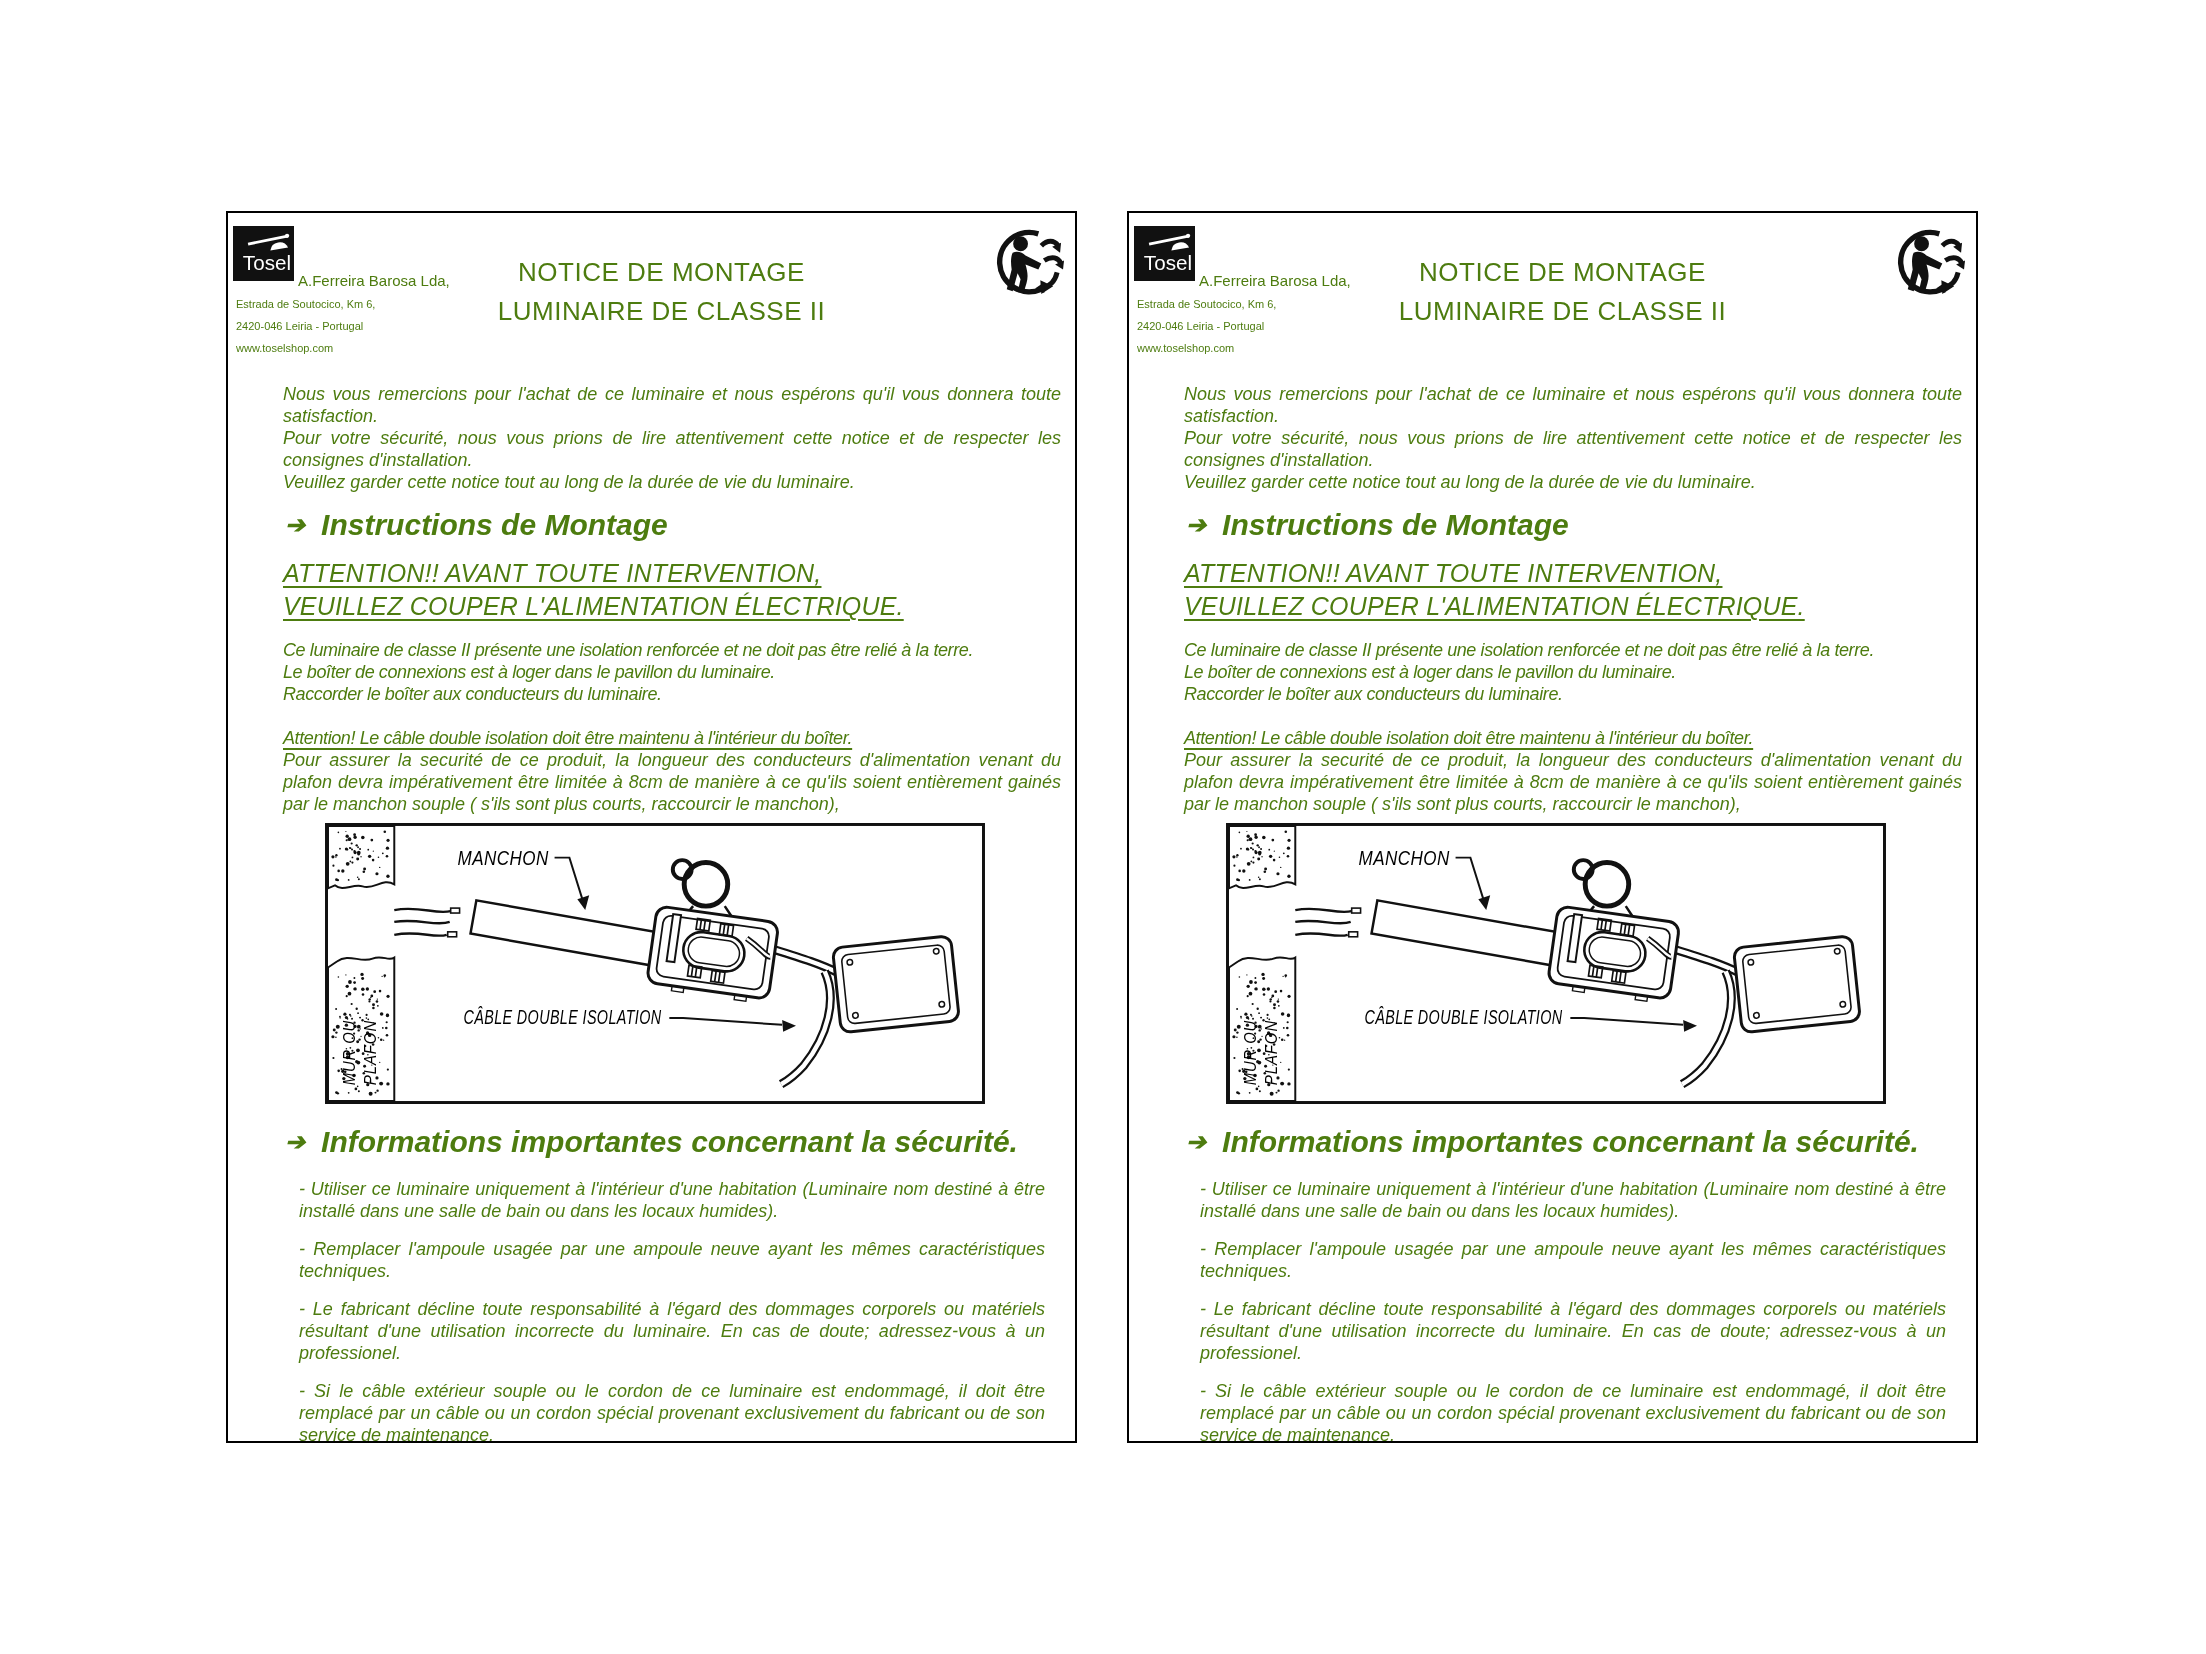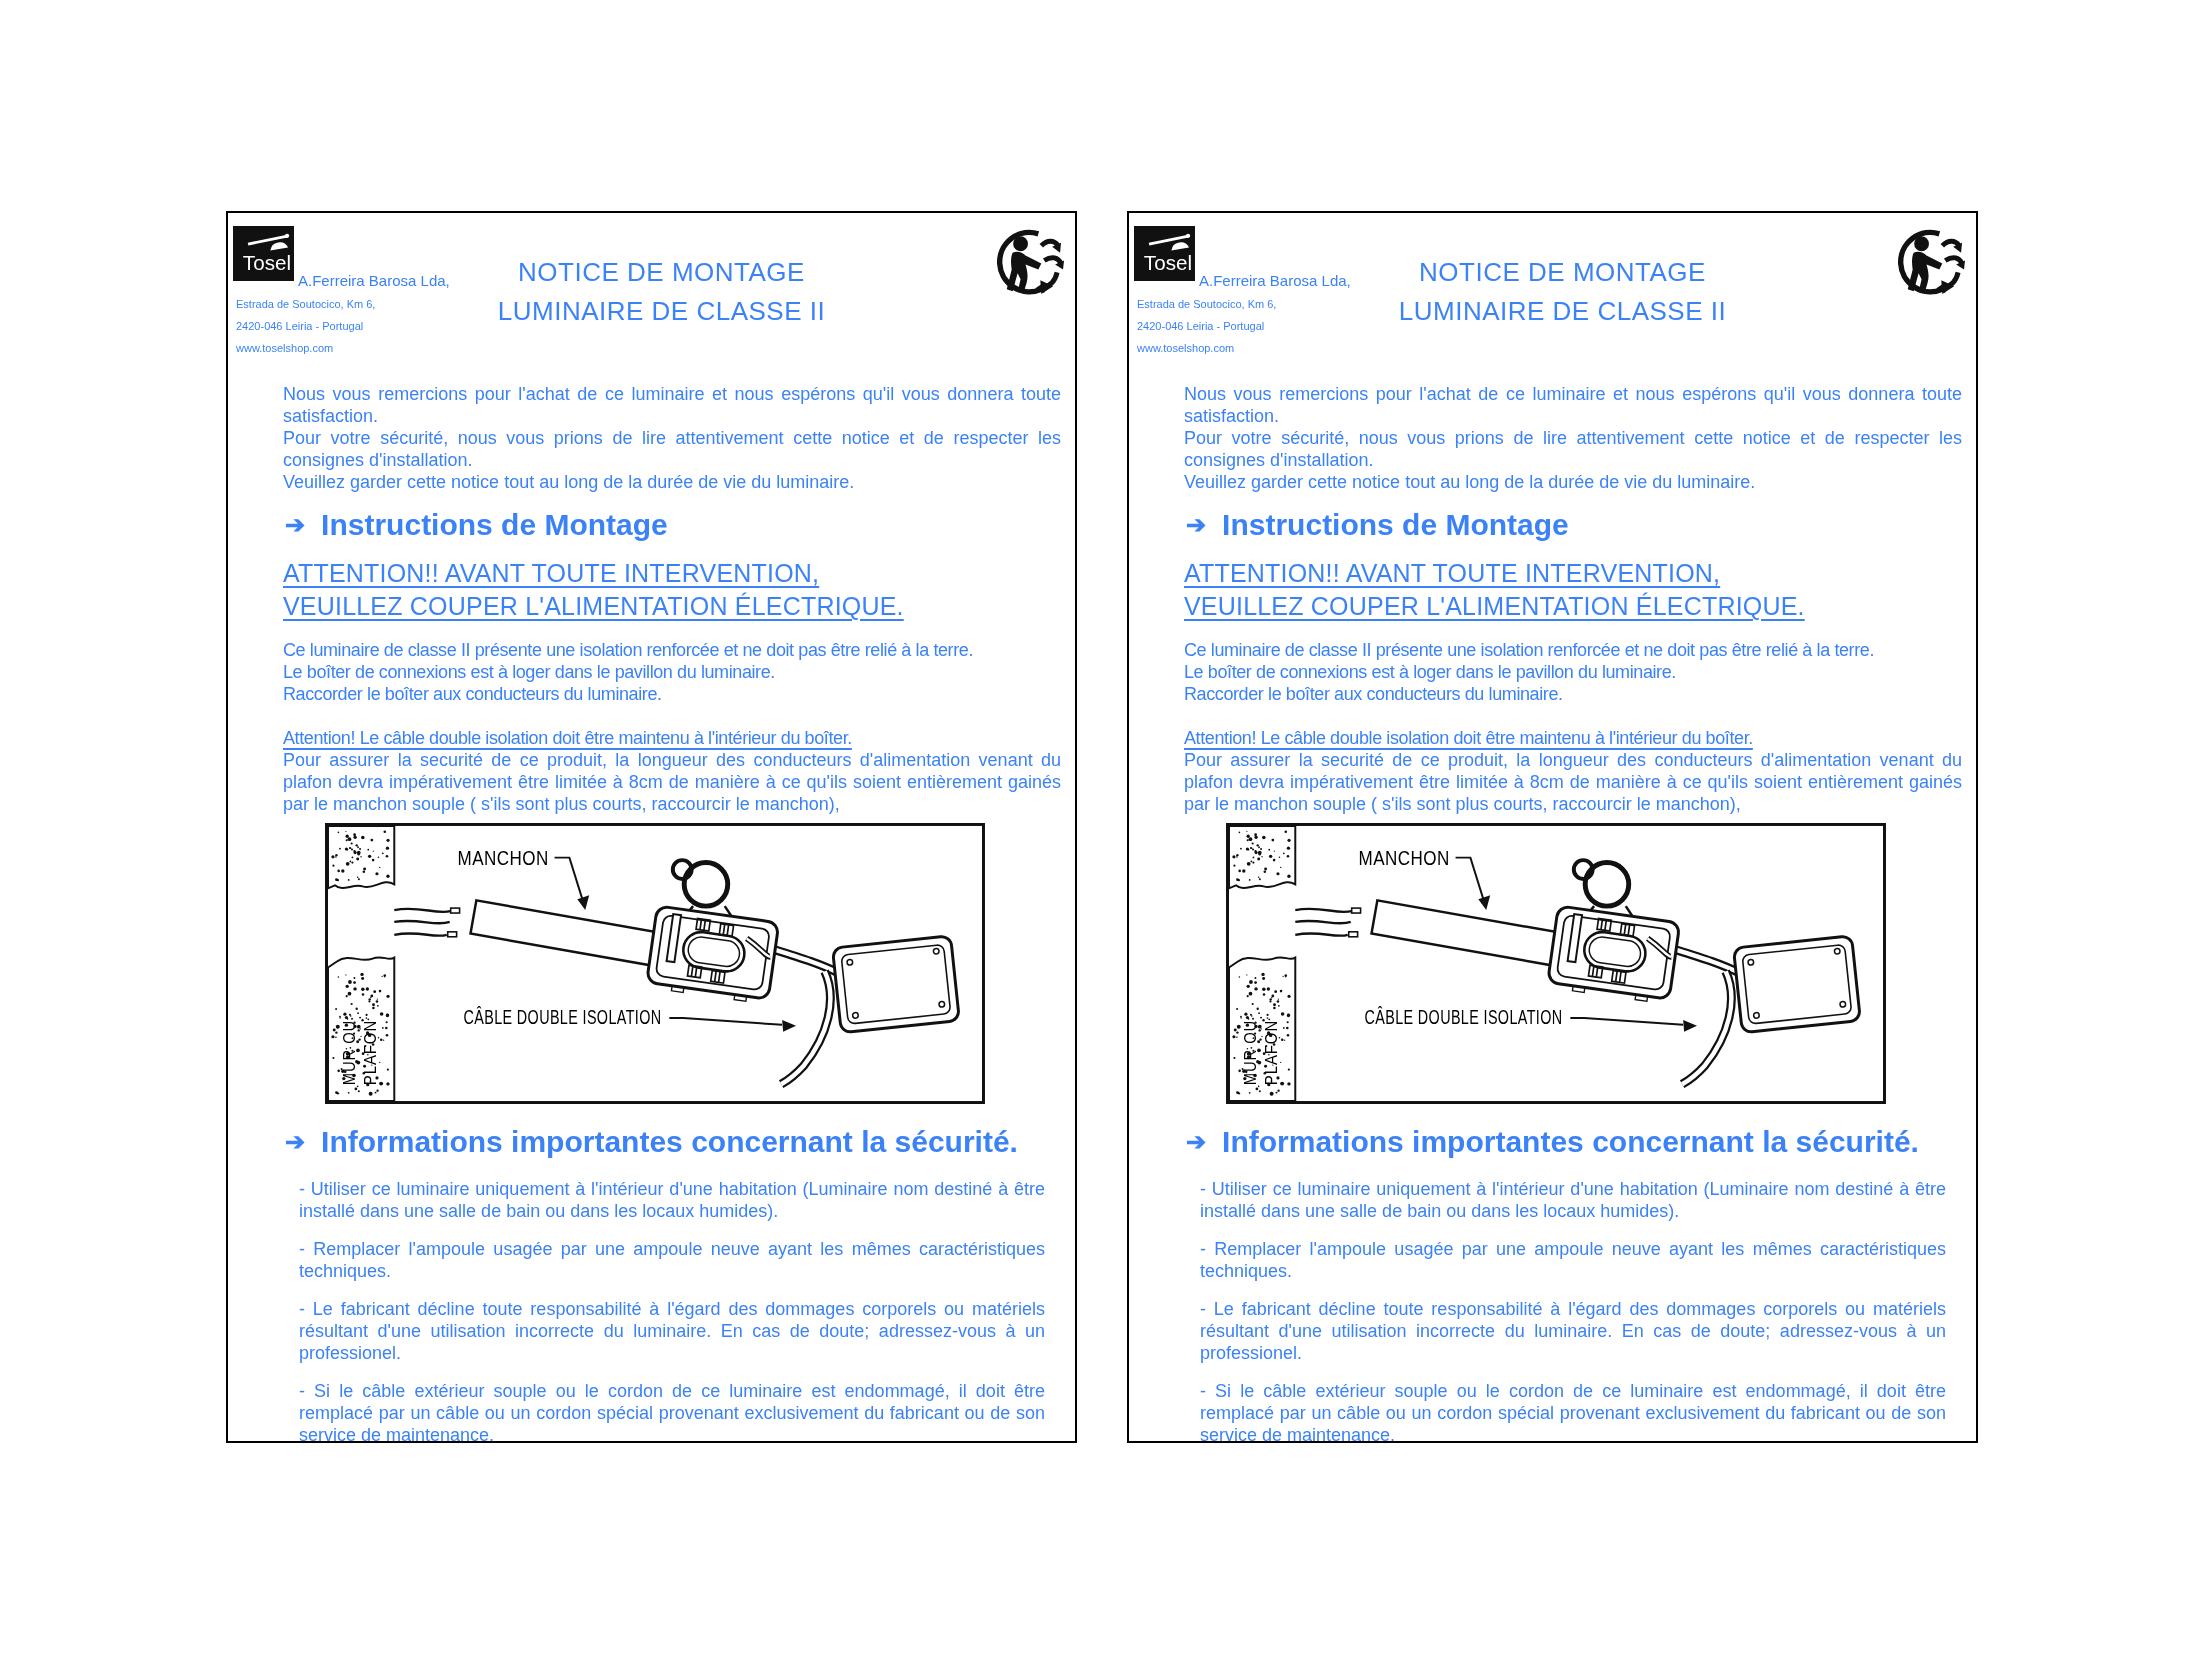--- a/index.html
+++ b/index.html
@@ -1,30 +1,30 @@
 <!DOCTYPE html>
 <html><head>
 <meta charset="utf-8">
 <style>
   html,body{margin:0;padding:0;background:#fff;}
   .canvas{position:relative;width:2207px;height:1654px;background:#fff;overflow:hidden;
-          font-family:"Liberation Sans", sans-serif;color:#3b82f6;}
+          font-family:"Liberation Sans", sans-serif;color:#4d7c0f;}
   .doc{position:absolute;top:211px;left:226px;width:851px;height:1232px;
        border:2.5px solid #000;background:#fff;box-sizing:border-box;overflow:hidden;}
   .doc-right{left:1127px;}
   
   .doc-header{position:relative;height:170px;}
   .logo-square{position:absolute;left:5px;top:13px;width:61px;height:55px;background:#111;}
   .company-line1{position:absolute;left:70px;top:59px;font-size:15px;white-space:nowrap;}
   .company-rest{position:absolute;left:8px;top:80px;font-size:11px;line-height:22px;white-space:nowrap;}
   .title-block{position:absolute;left:129px;right:109px;top:40px;text-align:center;
                font-size:26px;line-height:39px;letter-spacing:0.5px;white-space:nowrap;}
   .triman{position:absolute;right:10px;top:10px;width:79px;height:79px;}
   
-  .content{margin:0 14px 0 55px;font-size:18px;line-height:22px;}
+  .content{margin:0 14px 0 55px;font-size:18px;line-height:22px;font-style:italic;}
   .content p{margin:0;}
   .just{text-align:justify;}
   .section-h{display:flex;align-items:baseline;gap:16px;margin:14px 0 12px 2px;
              font-size:30px;line-height:36px;white-space:nowrap;}
   .section-h .arrow{font-size:24px;position:relative;top:-2px;}
   .warning{margin:8px 0 16px 0;text-align:left;font-size:25px;line-height:33px;letter-spacing:0.2px;}
   .u{text-decoration:underline;text-underline-offset:4px;text-decoration-thickness:2px;}
   .class2{margin-bottom:22px;letter-spacing:-0.4px;}
   .attn-line{margin:0 0 14px 0;white-space:nowrap;letter-spacing:-0.4px;}
   .len-para{margin-bottom:12px;}

